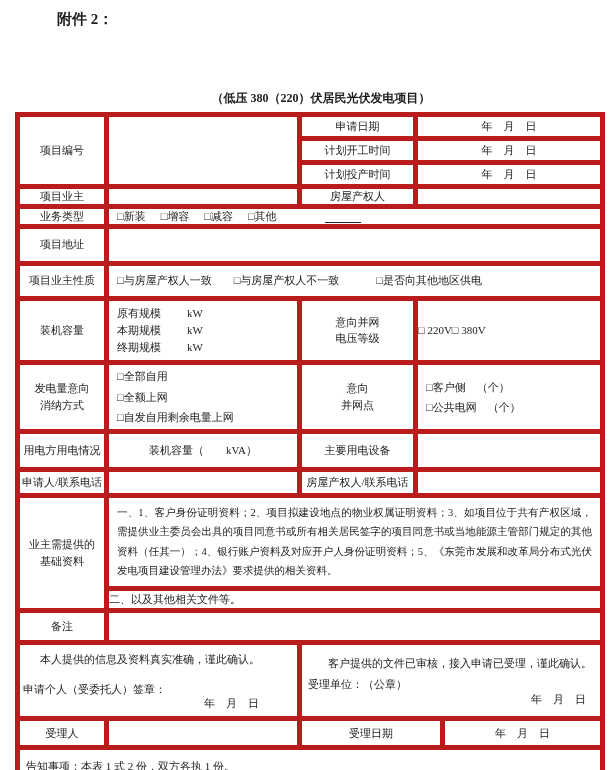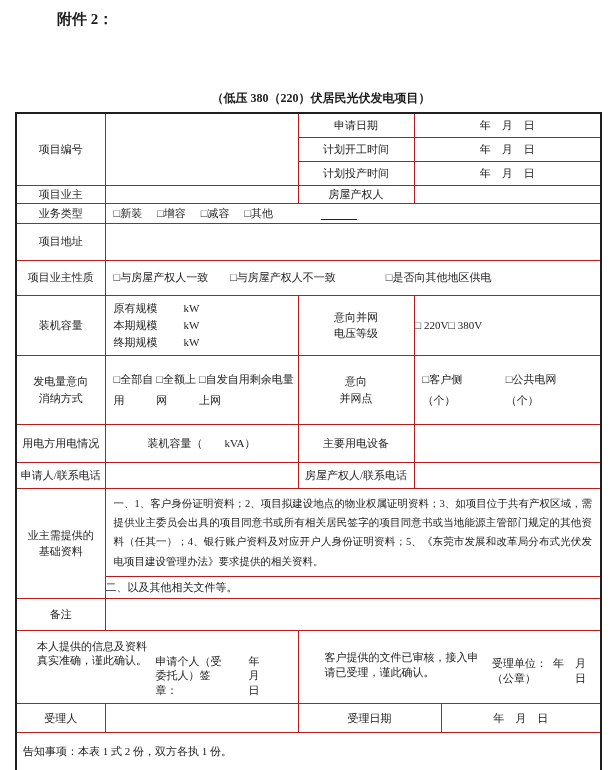--- a/index.html
+++ b/index.html
@@ -11,33 +11,33 @@
   .attachment{position:absolute;left:57px;top:10px;font-size:15px;font-weight:600;}
   .title{position:absolute;left:0;top:50px;width:612px;text-align:center;
     font-size:21px;font-weight:bold;letter-spacing:2.5px;}
   .subtitle{position:absolute;left:0;top:90px;width:612px;text-align:center;
     font-size:12px;font-weight:bold;padding-left:15px;}
   table.form{
     position:absolute;left:15px;top:112px;width:585px;
     border-collapse:collapse;table-layout:fixed;
     border:2px solid #1f1f1f;
   }
-  td{border:1px solid #b91c1c;font-size:11px;padding:0;vertical-align:middle;overflow:hidden;line-height:1.35;}
+  td{border:5px solid #b91c1c;font-size:11px;padding:0;vertical-align:middle;overflow:hidden;line-height:1.35;}
   .c{text-align:center;}
   .pl{}
   .opts{display:flex;align-items:center;gap:15px;padding-left:8px;}
   .blank-line{display:inline-block;width:36px;height:12px;border-bottom:1.5px solid #222;margin-left:48px;}
   .two-line div{text-align:center;line-height:1.5;}
   .cap-cell{padding:4px 0 4px 8px;}
   .cap-line{line-height:1.55;}
   .cap-line .unit{margin-left:26px;}
-  .opt-col{display:flex;flex-direction:row;justify-content:center;height:100%;padding-left:8px;}
+  .opt-col{display:flex;flex-direction:column;justify-content:center;height:100%;padding-left:8px;}
   .opt-col div{line-height:1.85;}
   .materials{padding:5px 8px;font-size:10.5px;line-height:1.85;text-align:justify;margin-top:14px;}
-  .confirm-cell{display:flex;flex-direction:row;height:100%;padding:7px 0 5px 0;box-sizing:border-box;}
+  .confirm-cell{display:flex;flex-direction:column;height:100%;padding:7px 0 5px 0;box-sizing:border-box;}
   .confirm-statement{padding-left:20px;}
   .confirm-sign{margin-top:15px;padding-left:3px;}
   .confirm-date-l{margin-top:auto;text-align:right;padding-right:38px;}
   .confirm-statement-r{padding-left:26px;}
   .confirm-sign-r{margin-top:6px;padding-left:6px;}
   .confirm-date-r{margin-top:auto;text-align:right;padding-right:14px;}
   .notice{padding-left:6px;}
 </style>
 </head>
 <body>
@@ -96,21 +96,21 @@
       <td class="c">项目地址</td>
       <td colspan="4"></td>
     </tr>
 
     <tr style="height:35px">
       <td class="c">项目业主性质</td>
       <td colspan="4">
         <div class="opts" style="gap:22px">
           <span>□与房屋产权人一致</span>
           <span>□与房屋产权人不一致</span>
-          <span style="margin-left:28px">□是否向其他地区供电</span>
+          <span style="margin-left:15px">□是否向其他地区供电</span>
         </div>
       </td>
     </tr>
 
     <tr style="height:56px">
       <td class="c">装机容量</td>
       <td class="cap-cell">
         <div class="cap-line"><span>原有规模</span><span class="unit">kW</span></div>
         <div class="cap-line"><span>本期规模</span><span class="unit">kW</span></div>
         <div class="cap-line"><span>终期规模</span><span class="unit">kW</span></div>

